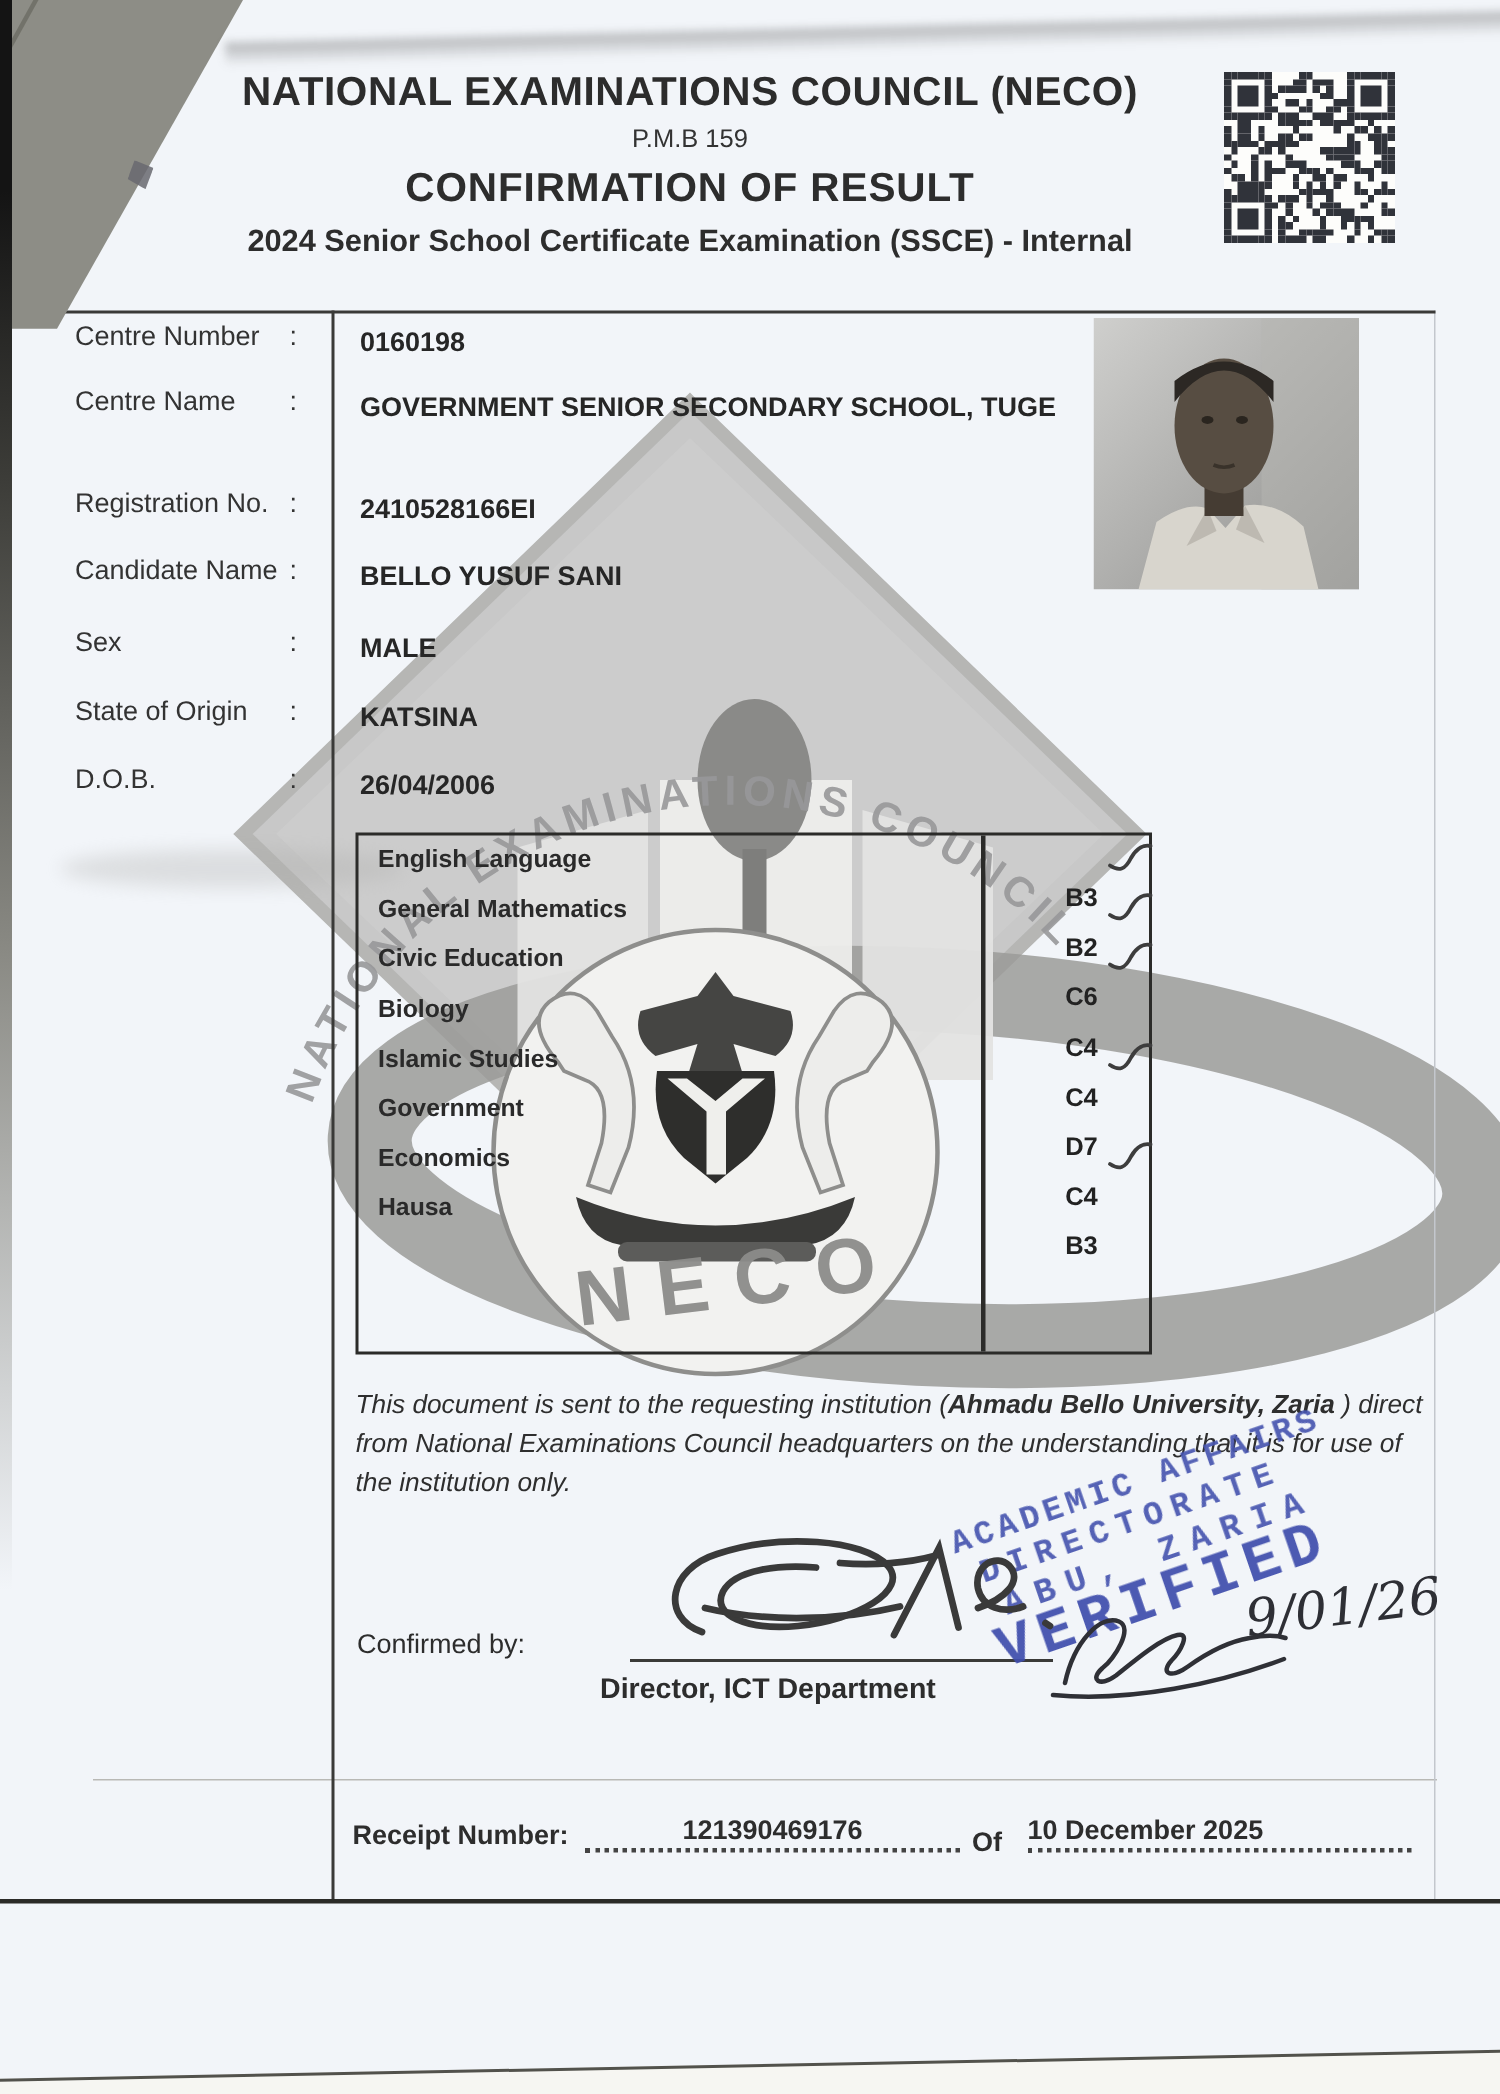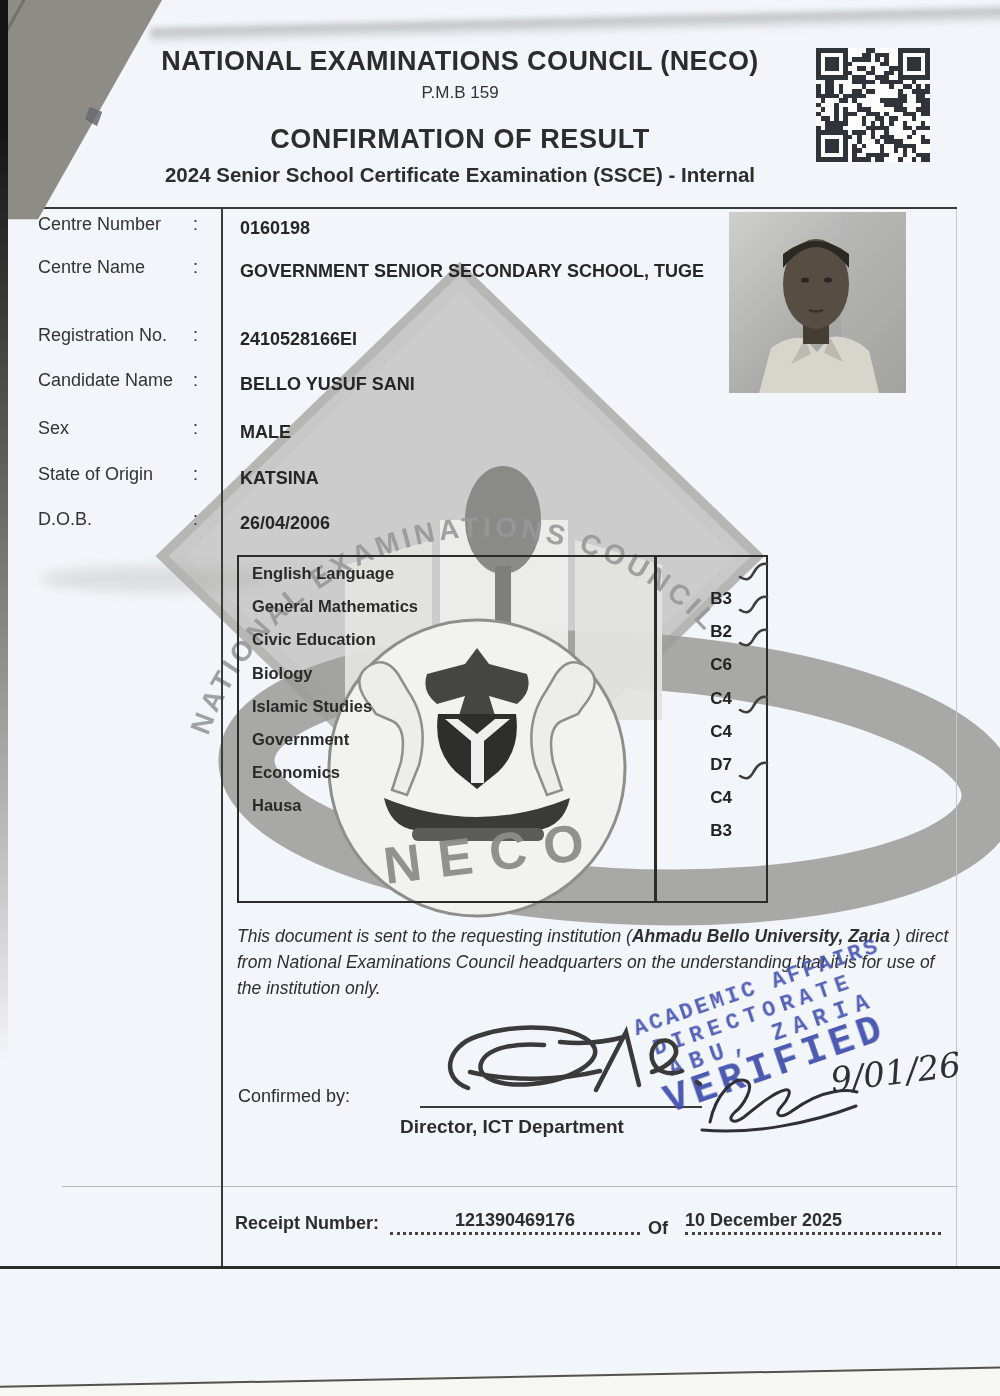--- a/index.html
+++ b/index.html
@@ -22,37 +22,37 @@
   .bottom-line{position:absolute;left:0;top:1266px;width:1000px;height:3px;background:#2b2b28;z-index:4;}
   .paper-bottom-edge{position:absolute;left:-12px;top:1386px;width:1040px;height:40px;z-index:6;
       border-top:2px solid #52524c;background:#f6f6f2;transform:rotate(-1.1deg);transform-origin:left top;}
   .faint-line{position:absolute;left:62px;top:1186px;width:896px;height:1px;background:#b9b9b5;z-index:2;}
   .right-border{position:absolute;left:956px;top:207px;width:1px;height:1061px;background:#c3c7cd;z-index:2;}
   
   #header{position:absolute;left:60px;top:0;width:800px;text-align:center;z-index:3;}
   .org{margin-top:46px;font-size:27px;font-weight:bold;letter-spacing:.4px;color:#2c2c2c;}
   .addr{margin-top:9px;font-size:17px;color:#333;}
   .pmb{margin-top:6px;font-size:17px;color:#333;}
-  .conf{margin-top:21px;font-size:27px;font-weight:bold;letter-spacing:.6px;}
+  .conf{margin-top:7px;font-size:27px;font-weight:bold;letter-spacing:.6px;}
   .exam{margin-top:8px;font-size:20.5px;font-weight:bold;}
   
   #qr{position:absolute;left:816px;top:48px;width:114px;height:114px;z-index:3;
       display:grid;grid-template-columns:repeat(25,1fr);grid-template-rows:repeat(25,1fr);background:#fdfdfb;}
   #qr div{width:100%;height:100%;}
   #qr .d{background:#30333a;}
   
   .box-top{position:absolute;left:30px;top:207px;width:927px;height:2px;background:#3a3a38;z-index:2;}
   .divider{position:absolute;left:221px;top:207px;width:2px;height:1060px;background:#3a3a38;z-index:2;}
   
   #fields{position:absolute;left:30px;top:0;width:720px;z-index:3;}
   .field{position:absolute;width:700px;}
   .field:nth-child(1){top:214px}.field:nth-child(2){top:257px}.field:nth-child(3){top:325px}
   .field:nth-child(4){top:370px}.field:nth-child(5){top:418px}.field:nth-child(6){top:464px}
   .field:nth-child(7){top:509px}
-  .flabel{position:absolute;left:8px;font-size:18px;color:#333;white-space:nowrap;}
+  .flabel{position:absolute;left:20px;font-size:18px;color:#333;white-space:nowrap;}
   .fcolon{position:absolute;left:163px;font-size:18px;color:#333;}
   .fcolon::after{content:":";}
   .fvalue{position:absolute;left:210px;width:470px;font-size:18px;font-weight:bold;line-height:28px;color:#262626;}
   
   #photo{position:absolute;left:729px;top:212px;width:177px;height:181px;z-index:3;}
   
   #rtable{position:absolute;left:237px;top:555px;width:531px;height:348px;z-index:3;
       border:2.5px solid #2b2b29;box-sizing:border-box;}
   #thead{position:relative;height:46px;border-bottom:2.5px solid #2b2b29;}
   .th-sub(unused){}

